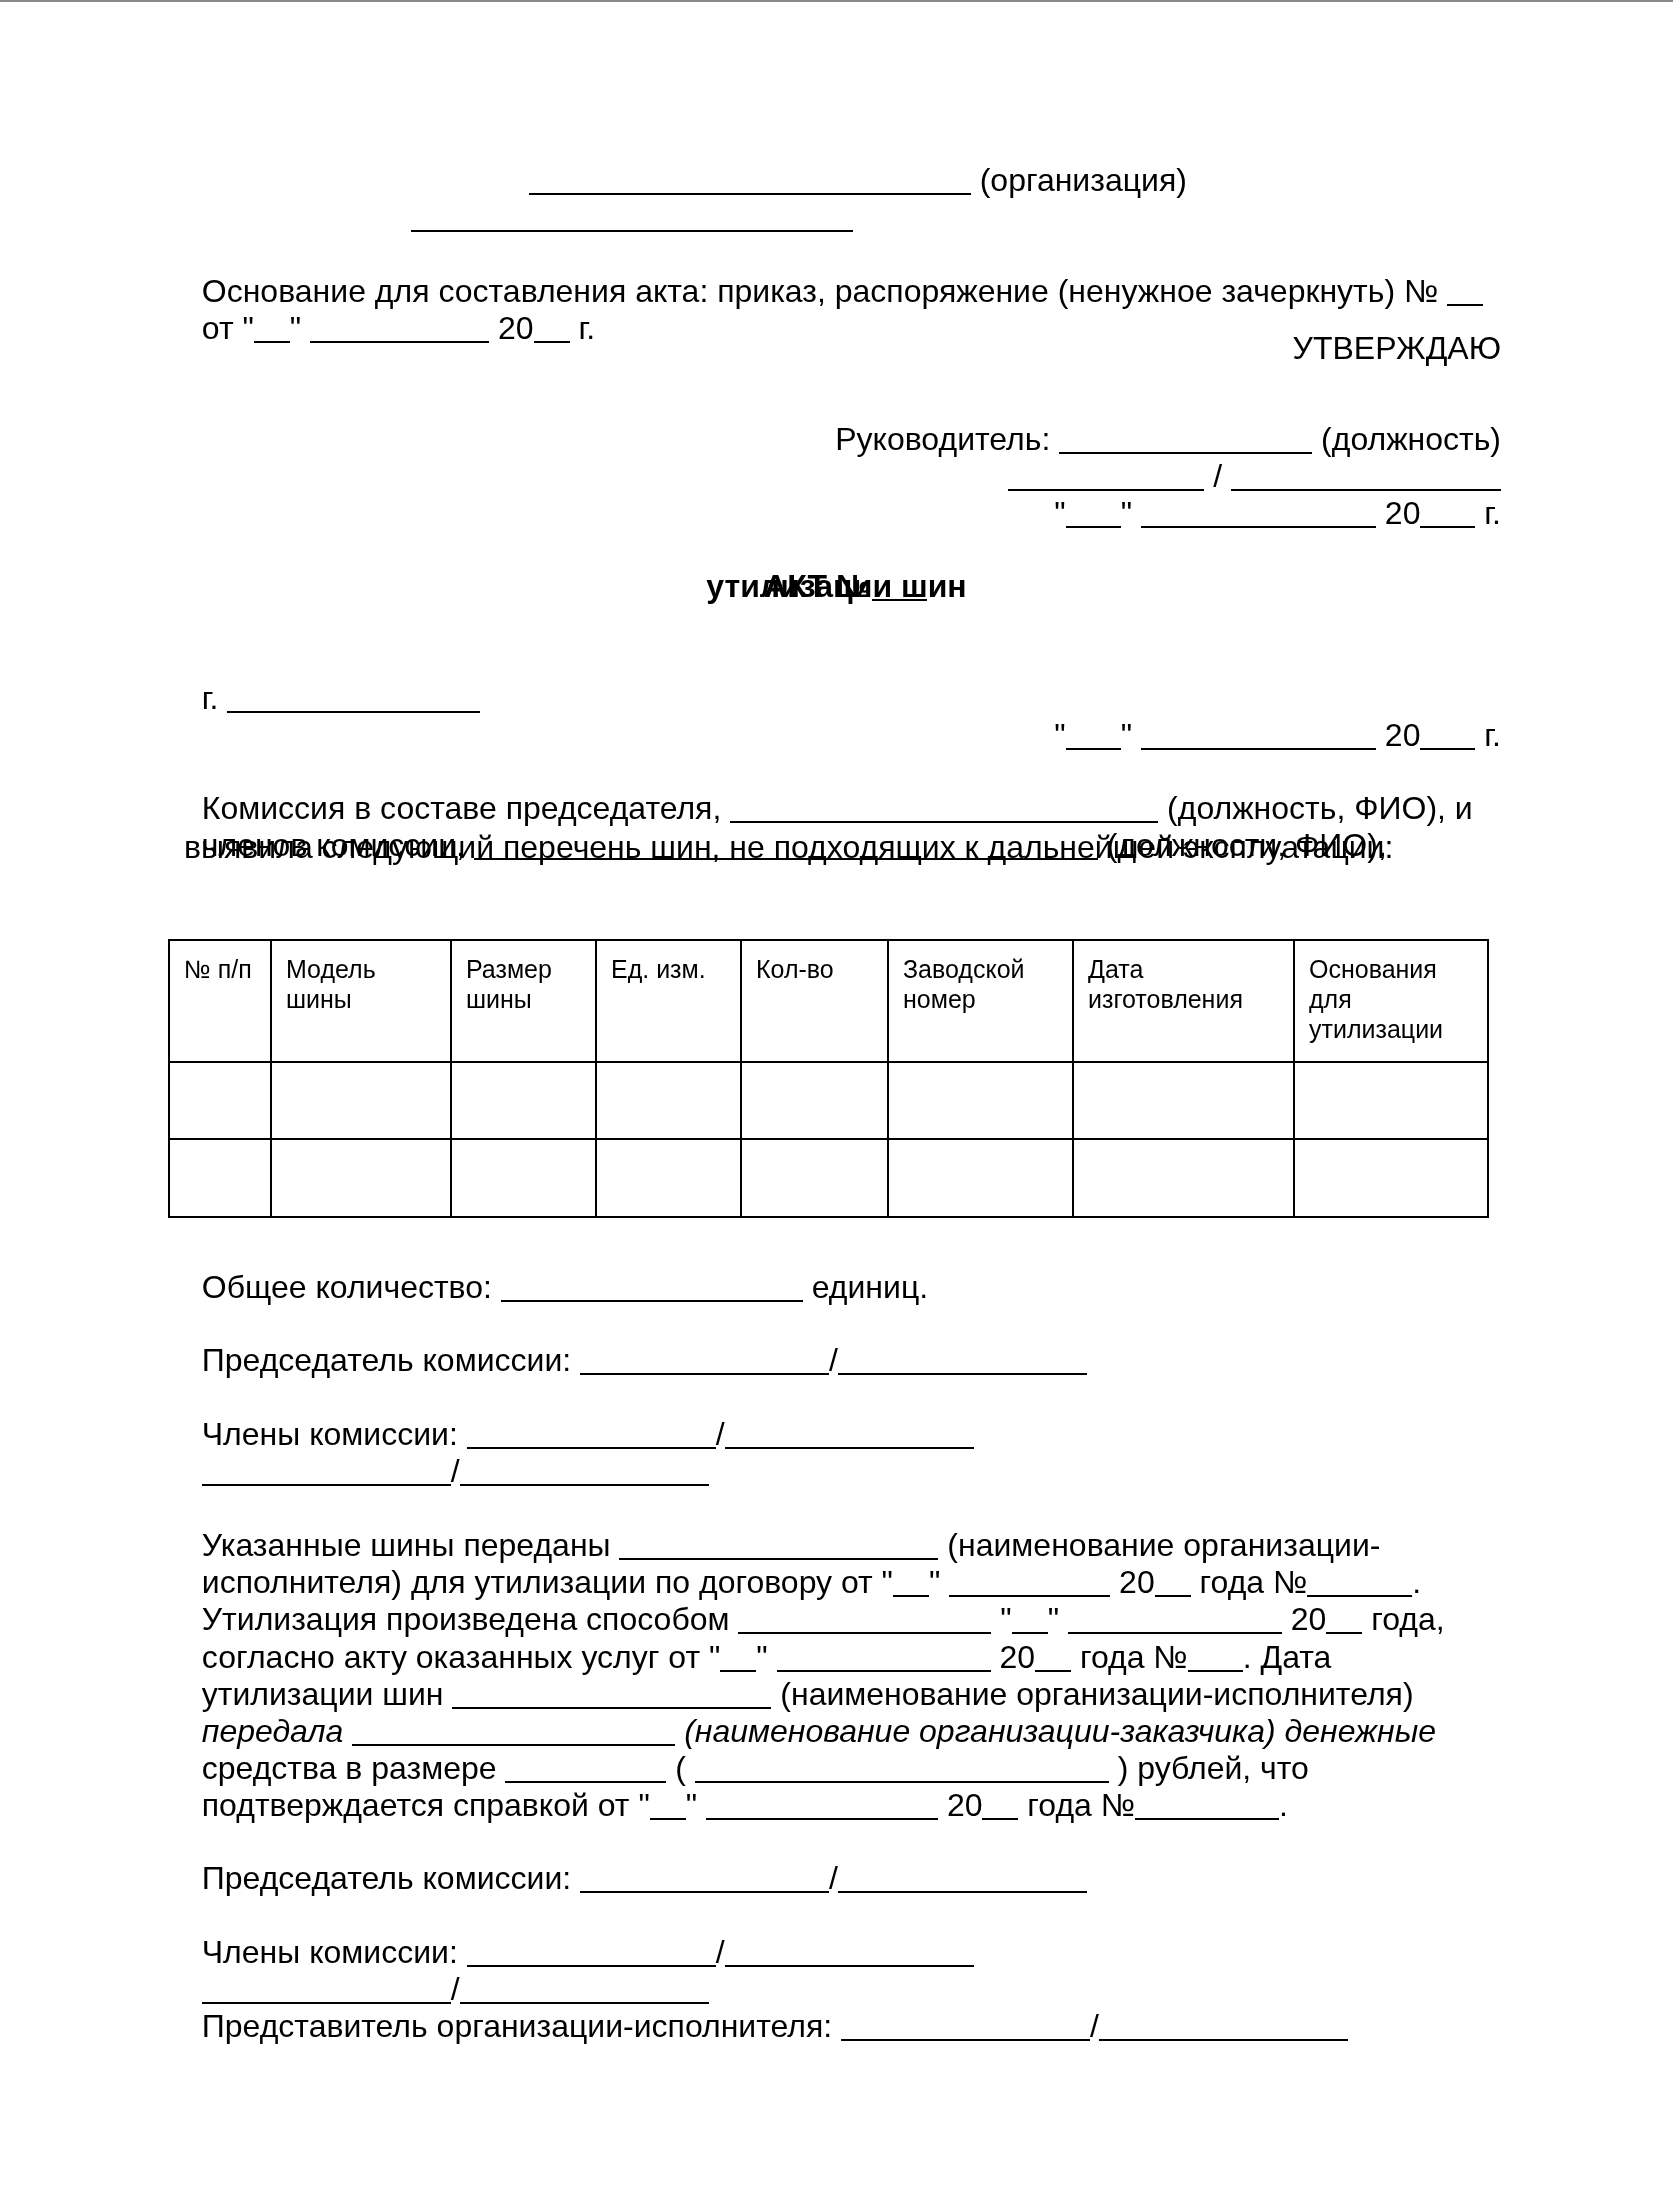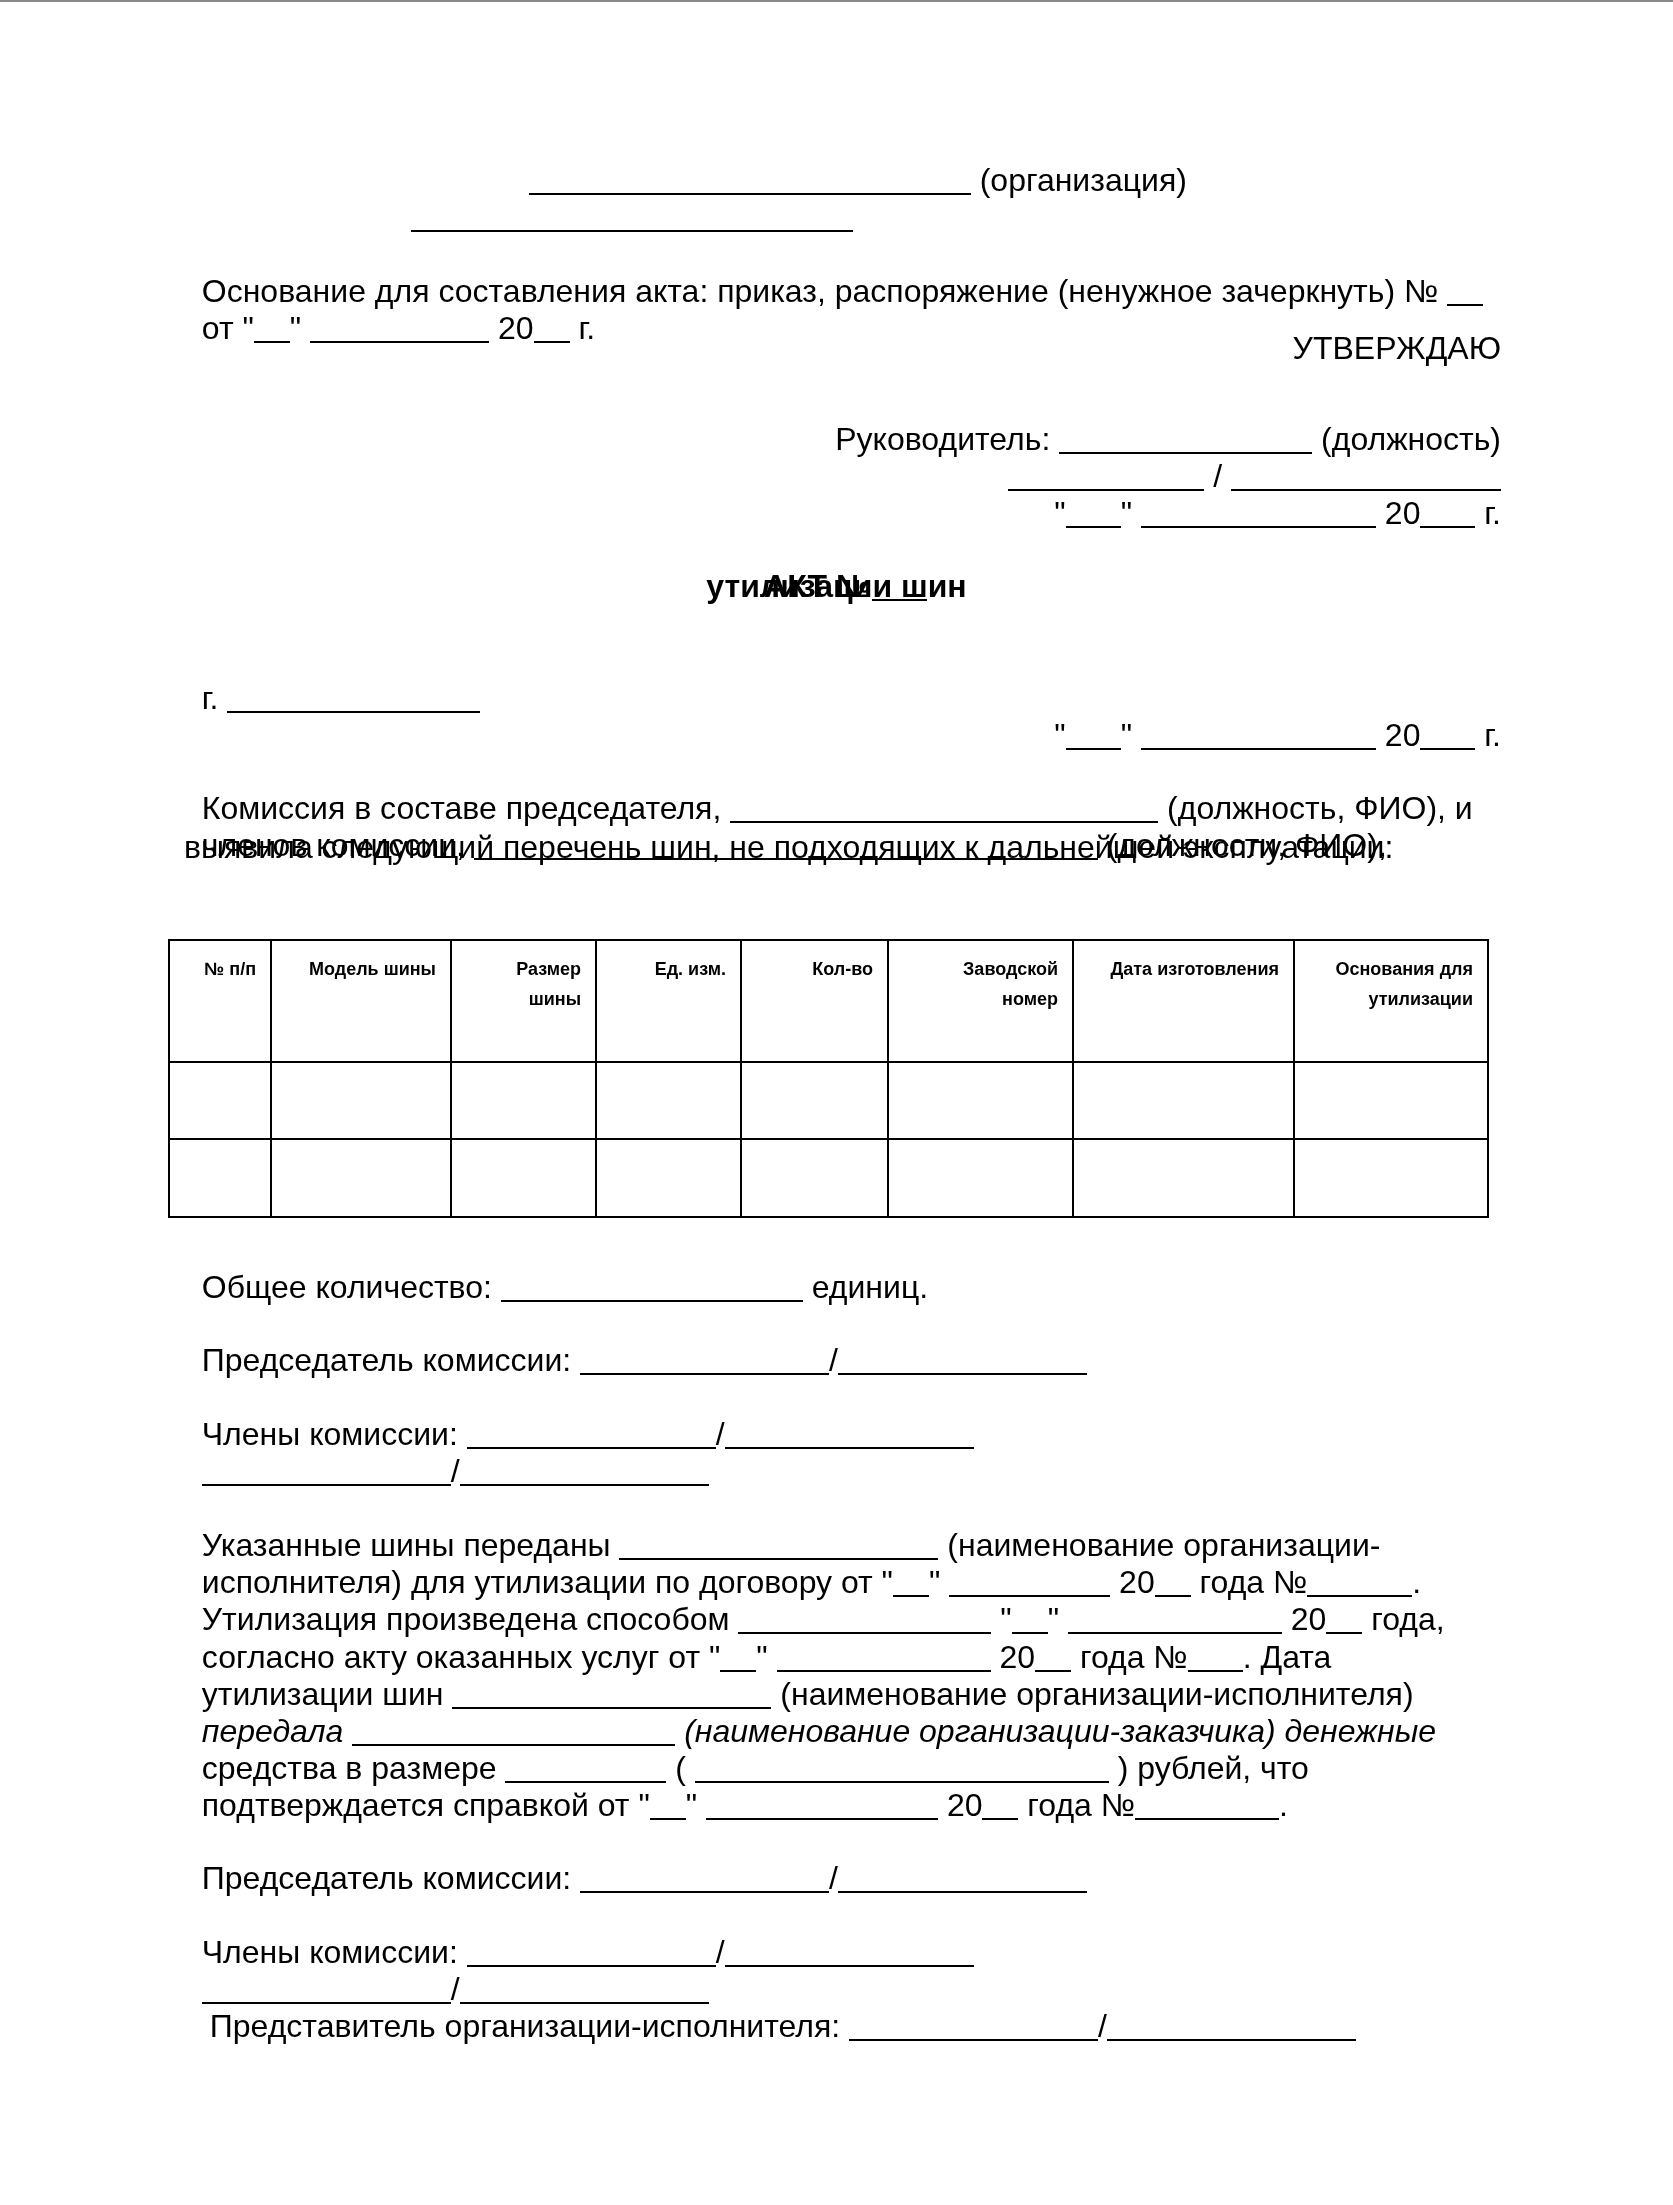--- a/index.html
+++ b/index.html
@@ -9,22 +9,22 @@
   }
   .topline { position: absolute; left: 0; top: 0; width: 1673px; height: 2.1px; background: #8a8a8a; }
   .line { position: absolute; white-space: pre; line-height: 36px; }
   .blank { display: inline-block; border-bottom: 2.8px solid #000; height: 28px; vertical-align: baseline; margin-bottom: -4.2px; }
   .title { font-weight: bold; text-align: center; left: 0; width: 1673px; }
   table.grid {
     position: absolute; left: 168px; top: 939px; width: 1319px;
     border-collapse: collapse; table-layout: fixed;
   }
   table.grid td, table.grid th {
-    border: 2.8px solid #000; vertical-align: top; text-align: right;
-    font-weight: bold; font-size: 18px; line-height: 30px; padding: 12.6px 14px 0 14px;
+    border: 2.8px solid #000; vertical-align: top; text-align: left;
+    font-weight: normal; font-size: 25px; line-height: 30px; padding: 12.6px 14px 0 14px;
   }
   table.grid thead th { height: 107px; }
   table.grid tbody td { height: 63px; }
 </style>
 </head>
 <body>
 
 <div class="topline"></div>
 
 <div class="line" style="left:511px; top:126px;">
@@ -160,16 +160,16 @@
 
 <div class="line" style="left:184px; top:1824px;">
   <span>Председатель комиссии:</span> <span class="blank" style="width:249px;"></span><span>/</span><span class="blank" style="width:249px;"></span>
 </div>
 <div class="line" style="left:184px; top:1898px;">
   <span>Члены комиссии:</span> <span class="blank" style="width:249px;"></span><span>/</span><span class="blank" style="width:249px;"></span>
 </div>
 <div class="line" style="left:184px; top:1935px;">
   <span class="blank" style="width:249px;"></span><span>/</span><span class="blank" style="width:249px;"></span>
 </div>
-<div class="line" style="left:192px; top:1972px;">
+<div class="line" style="left:184px; top:1972px;">
   <span>Представитель организации-исполнителя:</span> <span class="blank" style="width:249px;"></span><span>/</span><span class="blank" style="width:249px;"></span>
 </div>
 
 
 </body></html>

